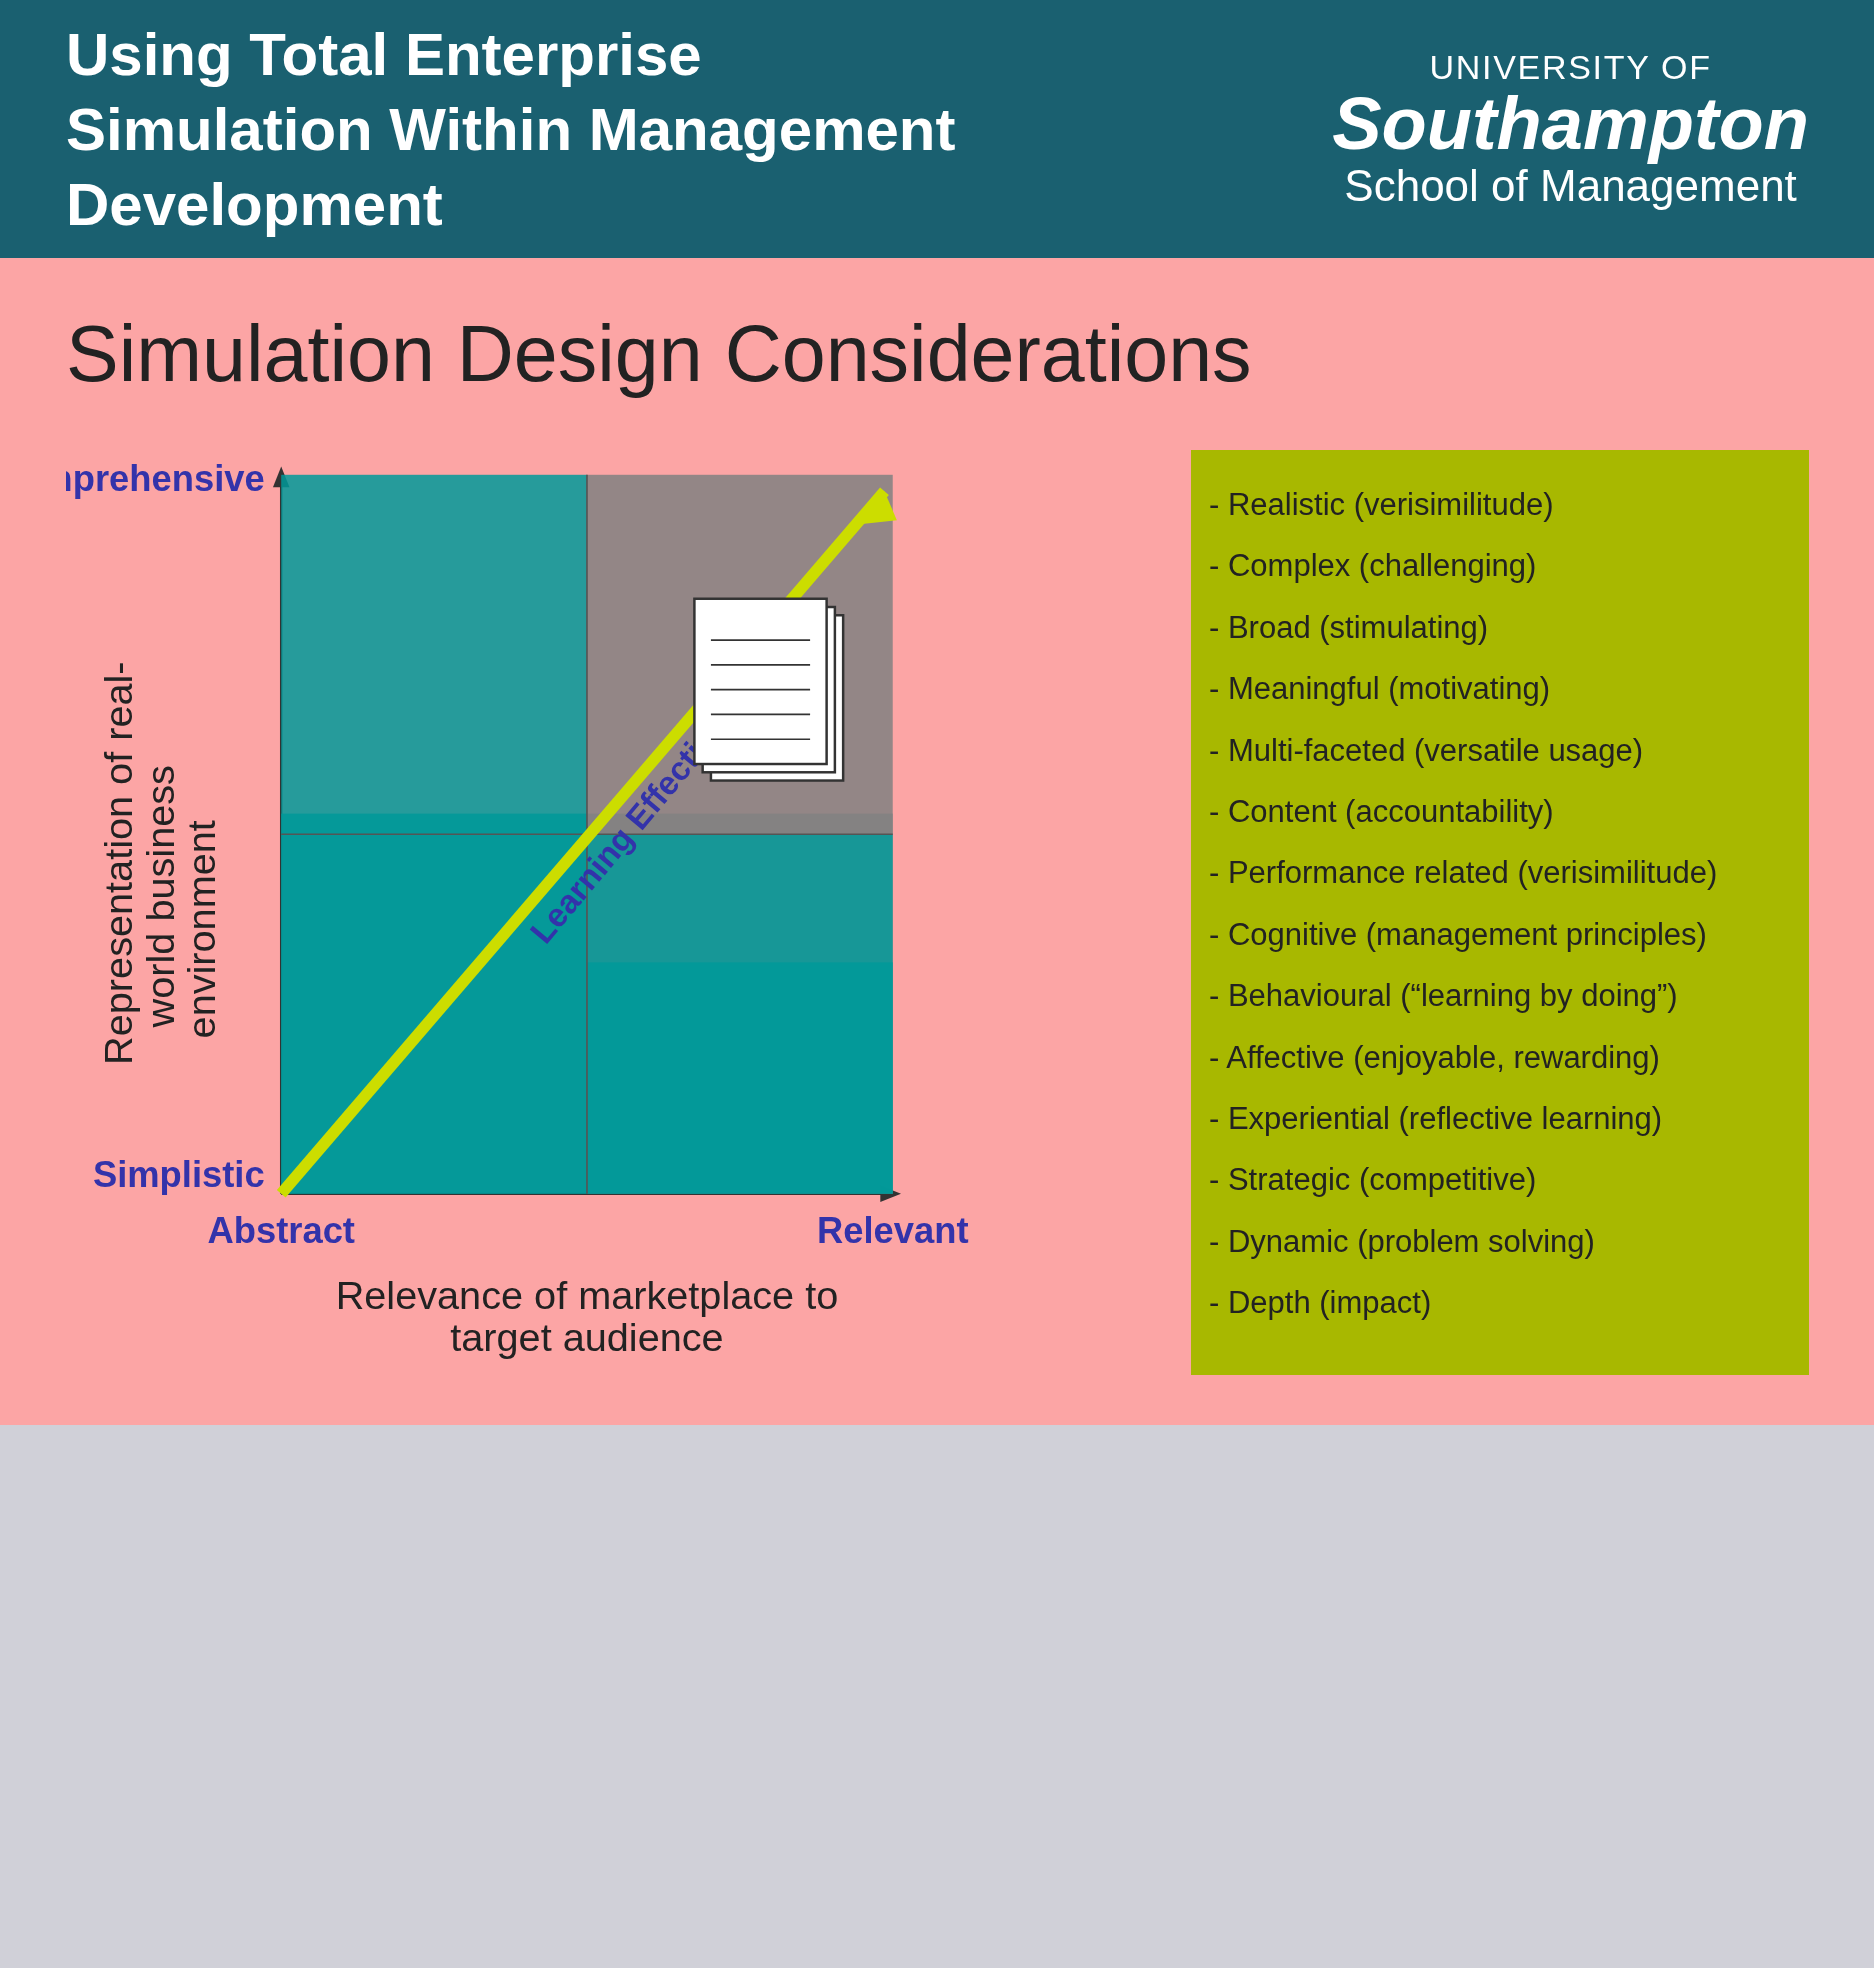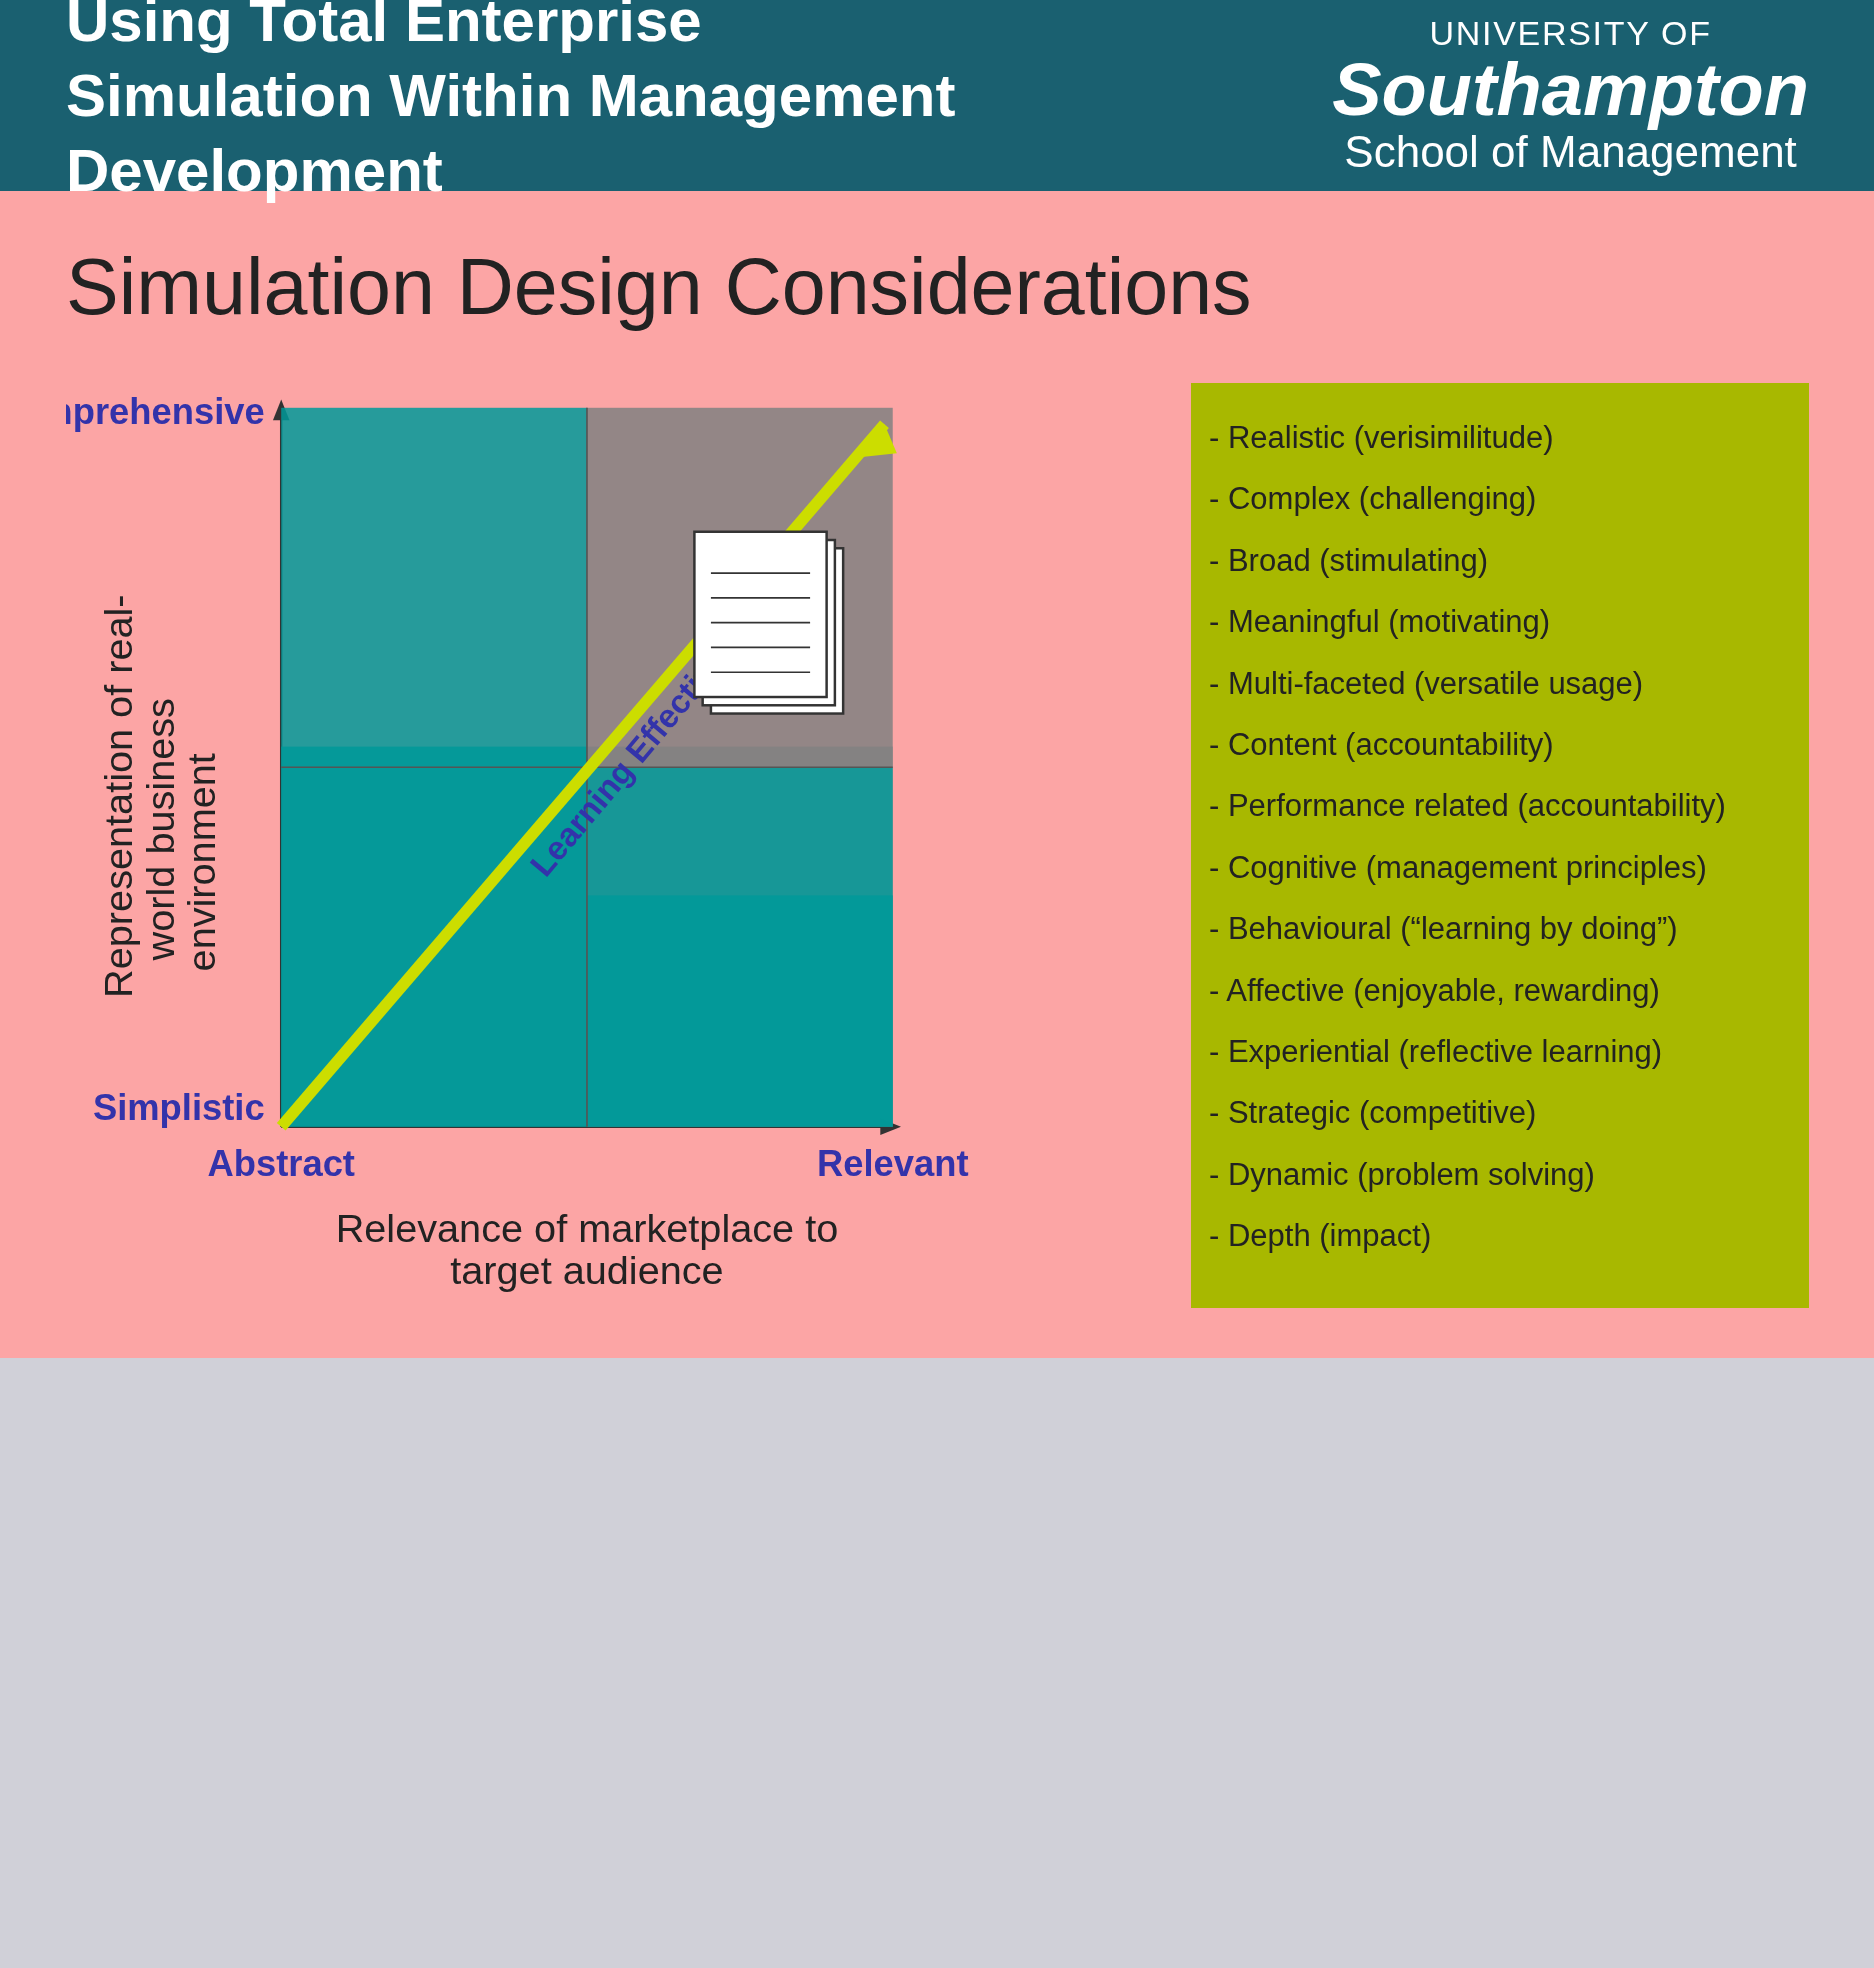--- a/index.html
+++ b/index.html
@@ -8,21 +8,21 @@
       height: 1968px;
       font-family: Arial, sans-serif;
       background: #d0d0d8;
       overflow: hidden;
     }
 
     
     #header {
       background: #1a6070;
       width: 100%;
-      height: 191px;
+      height: 258px;
       display: flex;
       align-items: center;
       justify-content: space-between;
       padding: 33px 66px;
     }
     #header-title {
       color: white;
       font-size: 60px;
       font-weight: bold;
       line-height: 1.25;
@@ -187,21 +187,21 @@
 
     </div>
 
     <div id="considerations-list">
     <div class="consideration-item">- Realistic (verisimilitude)</div>
         <div class="consideration-item">- Complex (challenging)</div>
         <div class="consideration-item">- Broad (stimulating)</div>
         <div class="consideration-item">- Meaningful (motivating)</div>
         <div class="consideration-item">- Multi-faceted (versatile usage)</div>
         <div class="consideration-item">- Content (accountability)</div>
-        <div class="consideration-item">- Performance related (accountability)</div>
+        <div class="consideration-item">- Performance related (verisimilitude)</div>
         <div class="consideration-item">- Cognitive (management principles)</div>
         <div class="consideration-item">- Behavioural (“learning by doing”)</div>
         <div class="consideration-item">- Affective (enjoyable, rewarding)</div>
         <div class="consideration-item">- Experiential (reflective learning)</div>
         <div class="consideration-item">- Strategic (competitive)</div>
         <div class="consideration-item">- Dynamic (problem solving)</div>
         <div class="consideration-item">- Depth (impact)</div>
       </div>
 
   </div>

